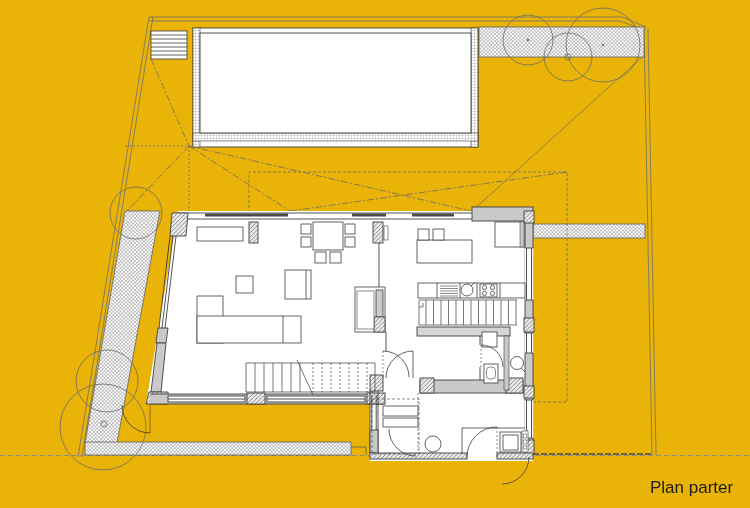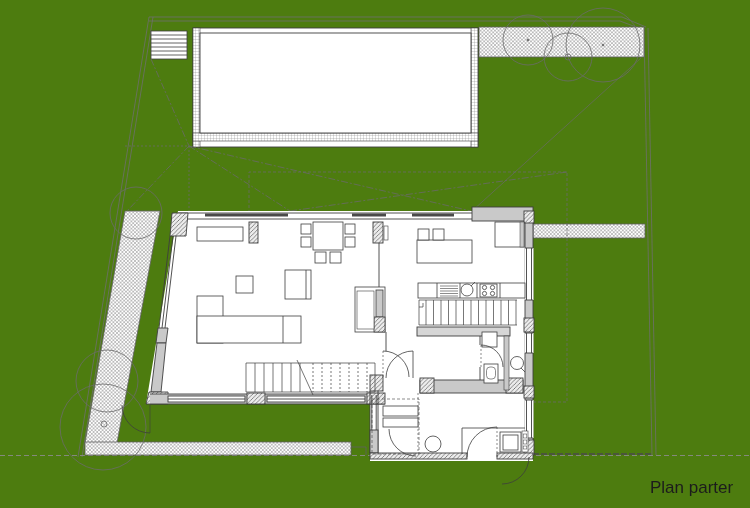--- a/index.html
+++ b/index.html
@@ -1,16 +1,16 @@
 <!DOCTYPE html>
 <html><head>
 <meta charset="utf-8">
 <style>
   html,body{margin:0;padding:0;background:#fff;}
-  .canvas{position:relative;width:750px;height:508px;background:#4d7c0f;overflow:hidden;
+  .canvas{position:relative;width:750px;height:508px;background:#eab308;overflow:hidden;
           font-family:"Liberation Sans",sans-serif;}
   svg{display:block;}
   text.plan-title{font-family:"Liberation Sans",sans-serif;font-size:17px;fill:#1c1c1c;}
 </style>
 </head>
 <body>
 
 <div class="canvas">
 <svg width="750" height="508" viewBox="0 0 750 508">
   <defs>

